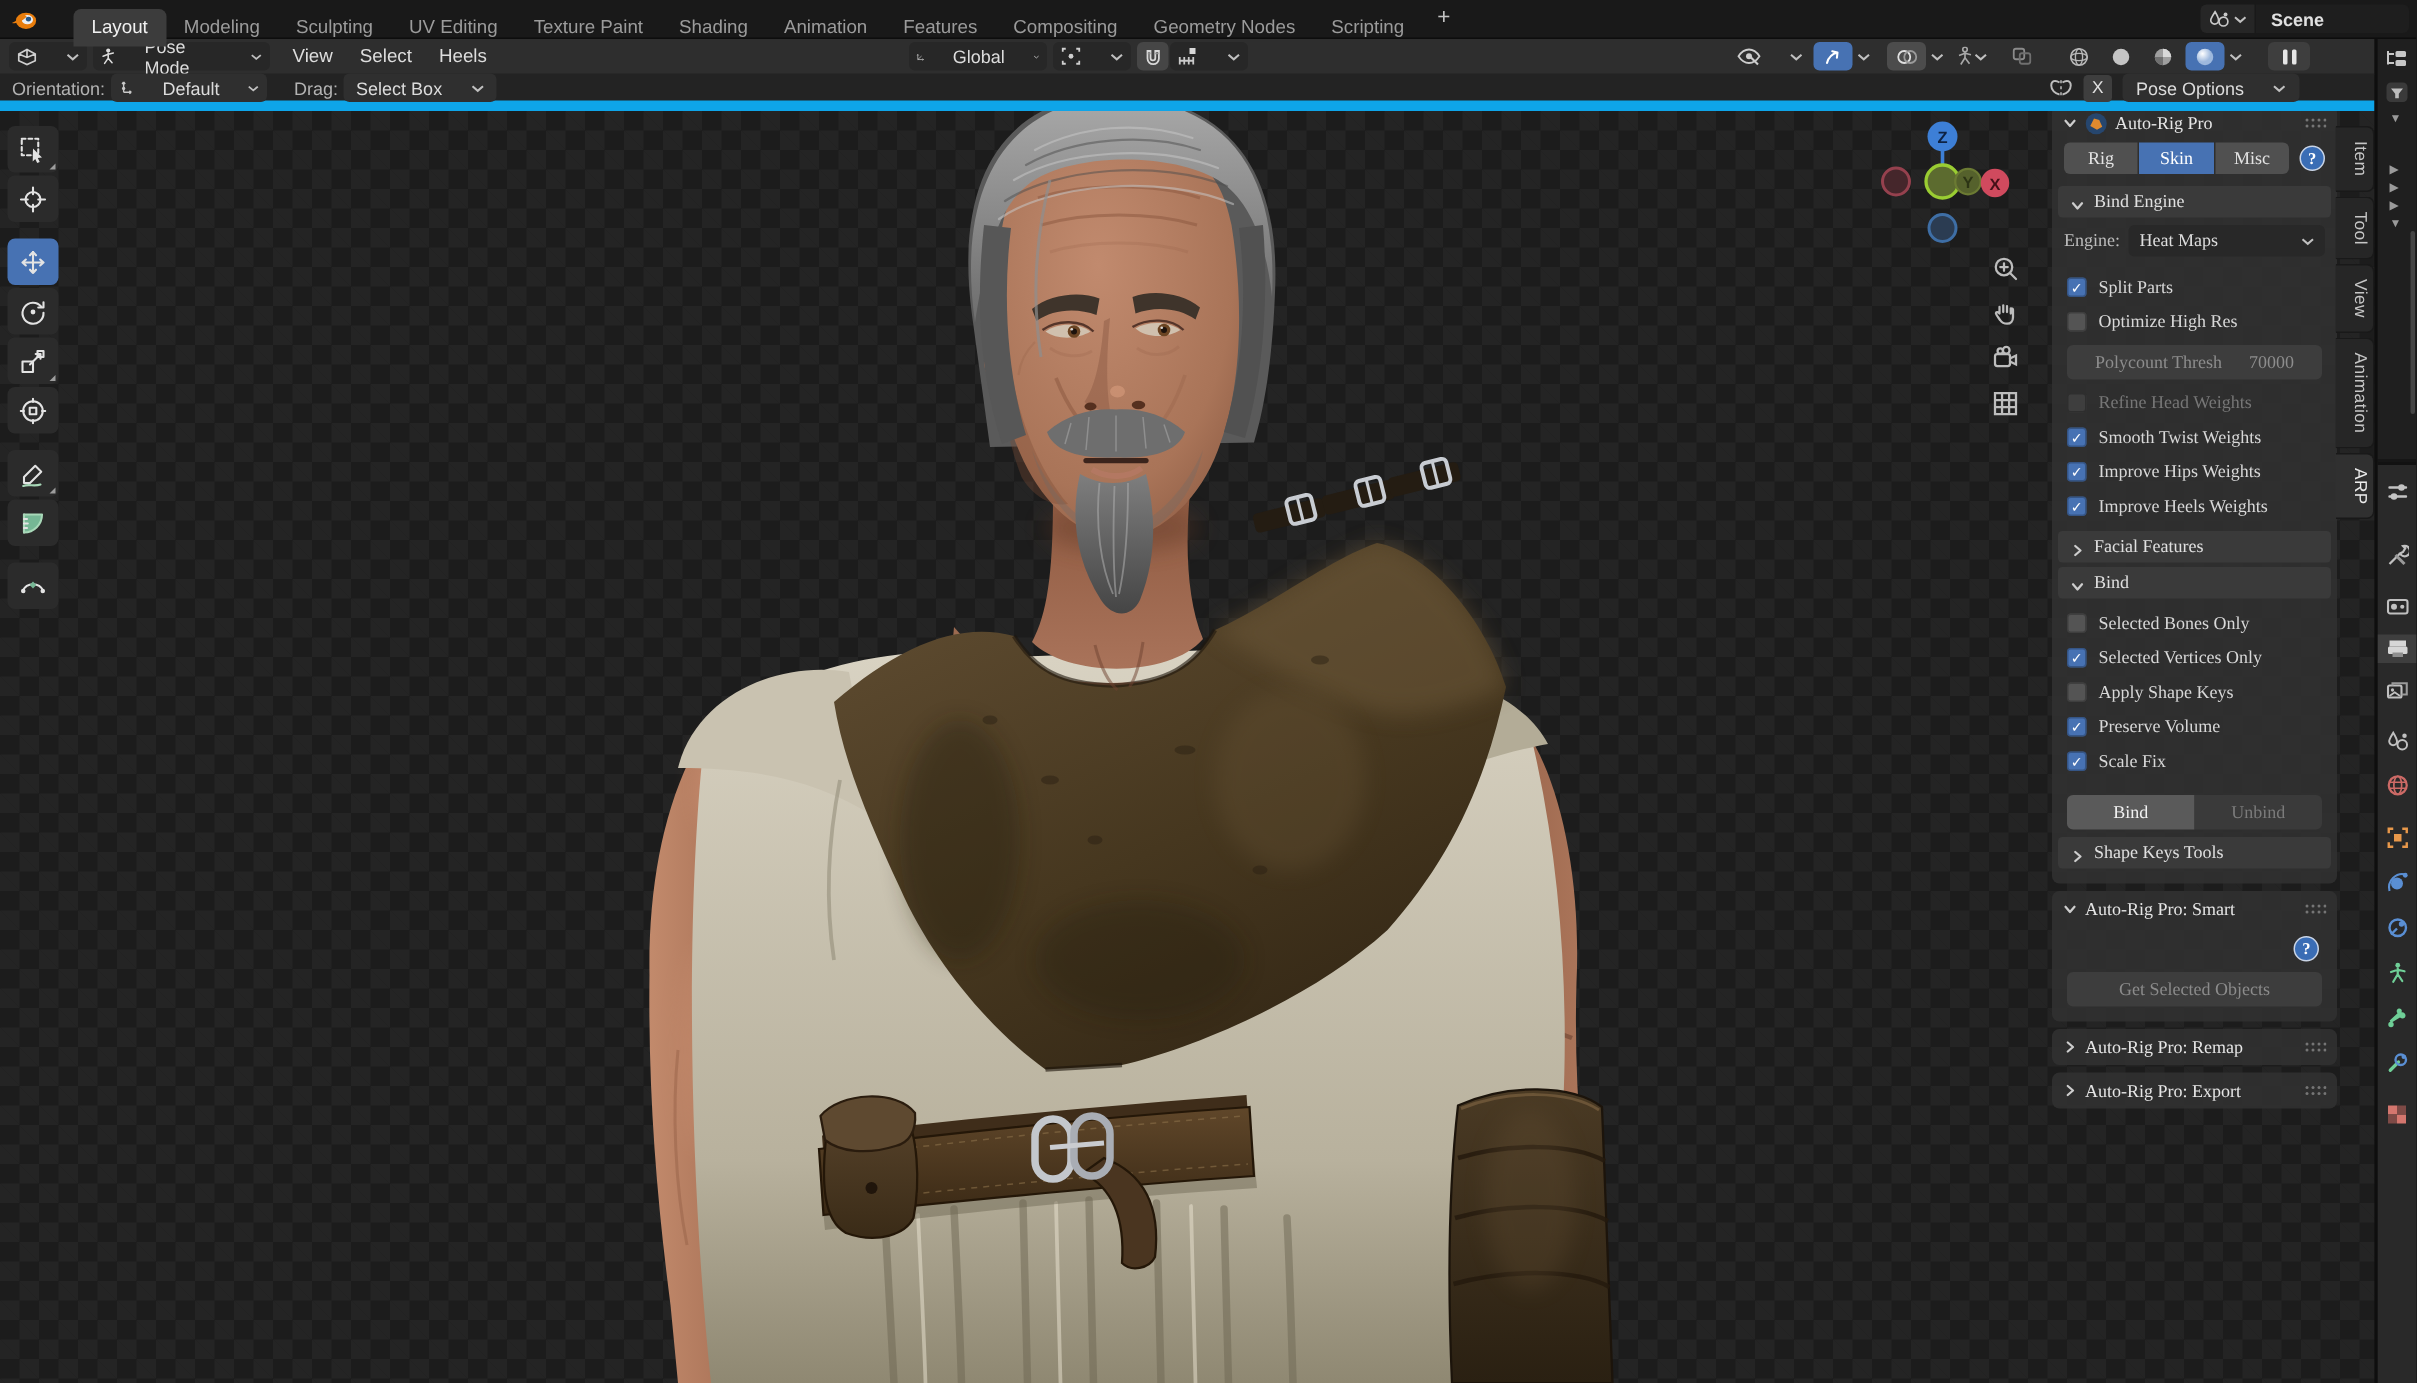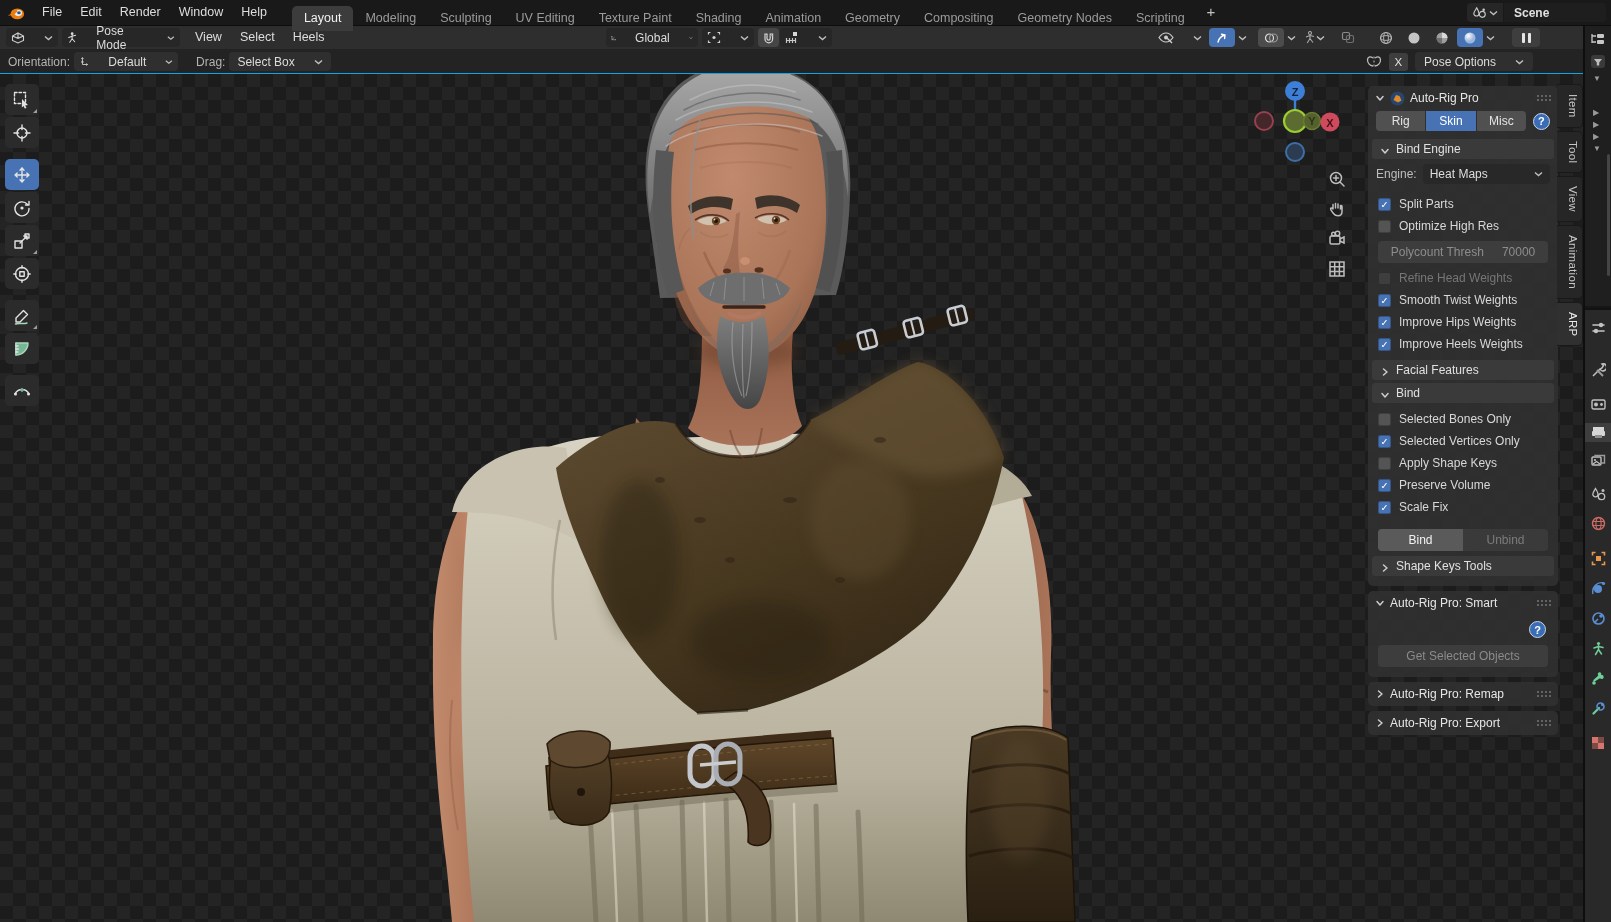--- a/index.html
+++ b/index.html
@@ -27,21 +27,21 @@
   .scene-block { margin-left:auto; display:flex; align-items:center; margin-right:5px; }
   .scene-icon-btn { display:flex; align-items:center; gap:2px; background:#262626;
     border-radius:4px 0 0 4px; padding:2px 5px; height:19px; }
   .scene-field { background:#1e1e1e; border-radius:0 4px 4px 0; height:19px; width:102px;
     display:flex; align-items:center; padding:0 10px; color:#e0e0e0; margin-left:1px;font-weight:bold; }
 
   
   .vp-row1 { position:absolute; top:26px; left:0; width:1583px; height:24px;
     background:#2e2e2e; display:flex; align-items:center; z-index:30; border-bottom:1px solid #232323;}
   .vp-row2 { position:absolute; top:50px; left:0; width:1583px; height:24px;
-    background:#232323; display:flex; align-items:center; z-index:30; border-bottom:1px solid #0ea5e9;}
+    background:#232323; display:flex; align-items:center; z-index:30; border-bottom:7px solid #0ea5e9;}
   .hbtn { display:flex; align-items:center; gap:19px; background:#272727; border-radius:4px;
     padding:2px 5px; height:19px; margin-left:4px; color:#dcdcdc; }
   .hbtn.flat { background:transparent; }
   .hbtn.lit { background:#464646; }
   .hlabel { color:#b3b3b3; margin-left:10px; }
   .chev { width:9px; height:6px; }
   .chev polyline { fill:none; stroke:#c0c0c0; stroke-width:1.4; }
   .group { display:flex; align-items:center; }
   .icon-btn { width:26px; height:19px; border-radius:4px; display:flex; align-items:center;
     justify-content:center; margin-left:2px; }
@@ -82,22 +82,22 @@
 
   
   .side-tabs { position:absolute; left:1557px; top:84px; width:26px; display:flex;
     flex-direction:column; gap:3px; z-index:21; }
   .side-tab { writing-mode:vertical-rl; background:#262626; color:#c6c6c6;
     border:1px solid #191919; border-left:none; border-radius:0 5px 5px 0;
     padding:9px 3px; font-size:11.5px; text-align:center; letter-spacing:.3px; }
   .side-tab.active { background:#303030; color:#ececec; }
 
   
-  .npanel { position:absolute; left:1368px; top:86px; width:190px; z-index:20;
-    display:flex; flex-direction:column; gap:5px; }
+  .npanel { position:absolute; left:1368px; top:70px; width:190px; z-index:20;
+    display:flex; flex-direction:column; gap:5px;font-family:Liberation Serif, serif; }
   .panel { background:rgba(48,48,48,.97); border-radius:5px; padding-bottom:7px; }
   .panel.collapsed { padding-bottom:0; }
   .panel-head { display:flex; align-items:center; height:24px; padding:0 7px; gap:5px; color:#e6e6e6; }
   .panel-head .title { white-space:nowrap; }
   .dots { margin-left:auto; opacity:.75; }
   .tri { width:10px; height:10px; flex:none; }
   .tri polyline { fill:none; stroke:#cdcdcd; stroke-width:1.5; stroke-linecap:round; stroke-linejoin:round;}
   .seg-row { display:flex; margin:1px 8px 8px; gap:1px; align-items:center; }
   .seg { flex:1; text-align:center; background:#505050; padding:3px 0; color:#e3e3e3; }
   .seg:first-child { border-radius:4px 0 0 4px; }
@@ -151,36 +151,29 @@
 
 <div class="topbar">
   <span class="logo">
     <svg width="18" height="14" viewBox="0 0 20 15">
       <ellipse cx="11.5" cy="8.5" rx="7.5" ry="6" fill="#e87d0d"></ellipse>
       <ellipse cx="12.5" cy="7.6" rx="4.2" ry="3.4" fill="#eceff4"></ellipse>
       <ellipse cx="13.3" cy="7.2" rx="2" ry="1.7" fill="#265787"></ellipse>
       <path d="M1,10 C4,9 7,6.5 10,3.5 L12,5.5 C8,9.5 4,11 1,10 Z" fill="#e87d0d"></path>
     </svg>
   </span>
-  <div class="menus">
-      <span class="menu-item">File</span>
-      <span class="menu-item">Edit</span>
-      <span class="menu-item">Render</span>
-      <span class="menu-item">Window</span>
-      <span class="menu-item">Help</span>
-    </div>
   <div class="ws-tabs">
       <div class="ws-tab active">Layout</div>
       <div class="ws-tab">Modeling</div>
       <div class="ws-tab">Sculpting</div>
       <div class="ws-tab">UV Editing</div>
       <div class="ws-tab">Texture Paint</div>
       <div class="ws-tab">Shading</div>
       <div class="ws-tab">Animation</div>
-      <div class="ws-tab">Geometry</div>
+      <div class="ws-tab">Features</div>
       <div class="ws-tab">Compositing</div>
       <div class="ws-tab">Geometry Nodes</div>
       <div class="ws-tab">Scripting</div>
     </div>
   <span class="ws-add">+</span>
   <div class="scene-block">
     <span class="scene-icon-btn">
       <svg width="15" height="13" viewBox="0 0 16 14">
         <path d="M5,2 C6.5,4.5 7.5,6.5 7.5,8 a2.8,2.8 0 1 1 -5.6,0 C1.9,6.5 3.4,4.5 5,2 Z" fill="none" stroke="#c9c9c9" stroke-width="1.2"></path>
         <circle cx="11" cy="9" r="3.2" fill="none" stroke="#c9c9c9" stroke-width="1.2"></circle>

